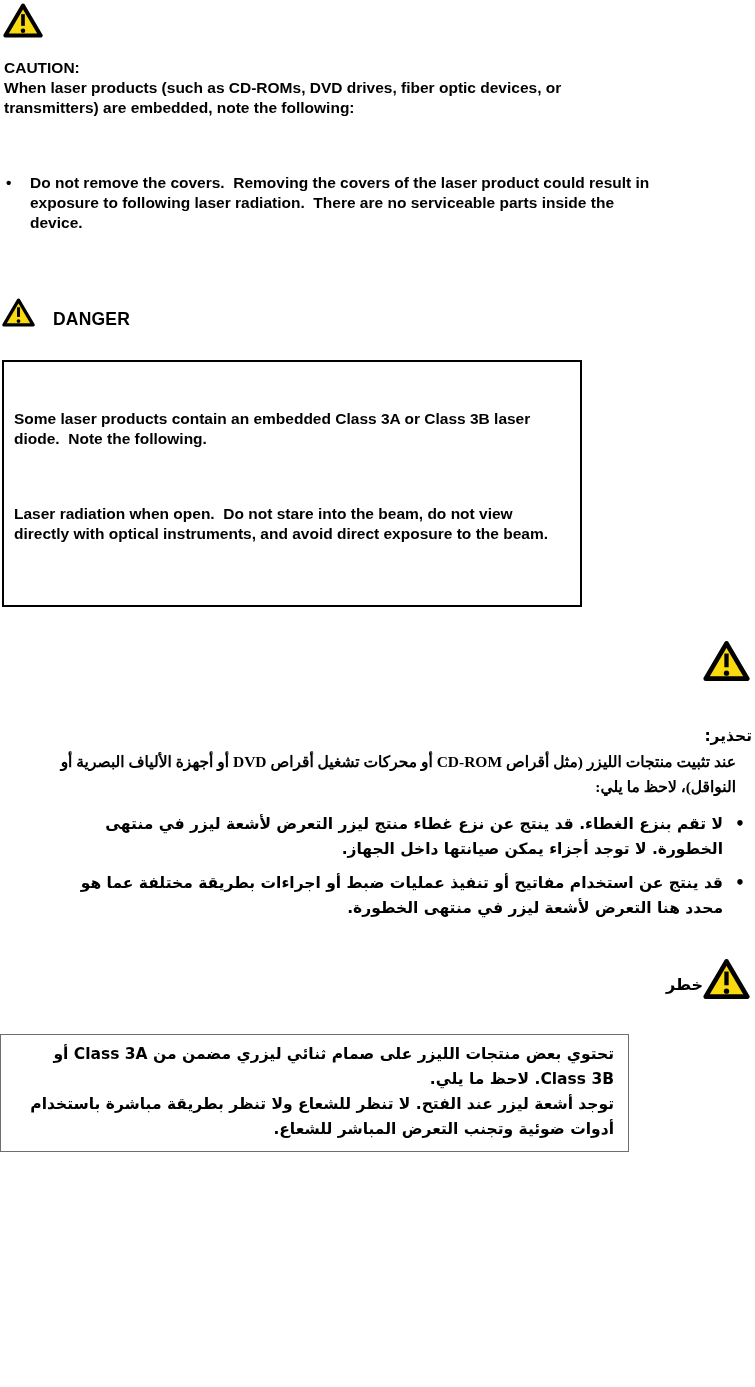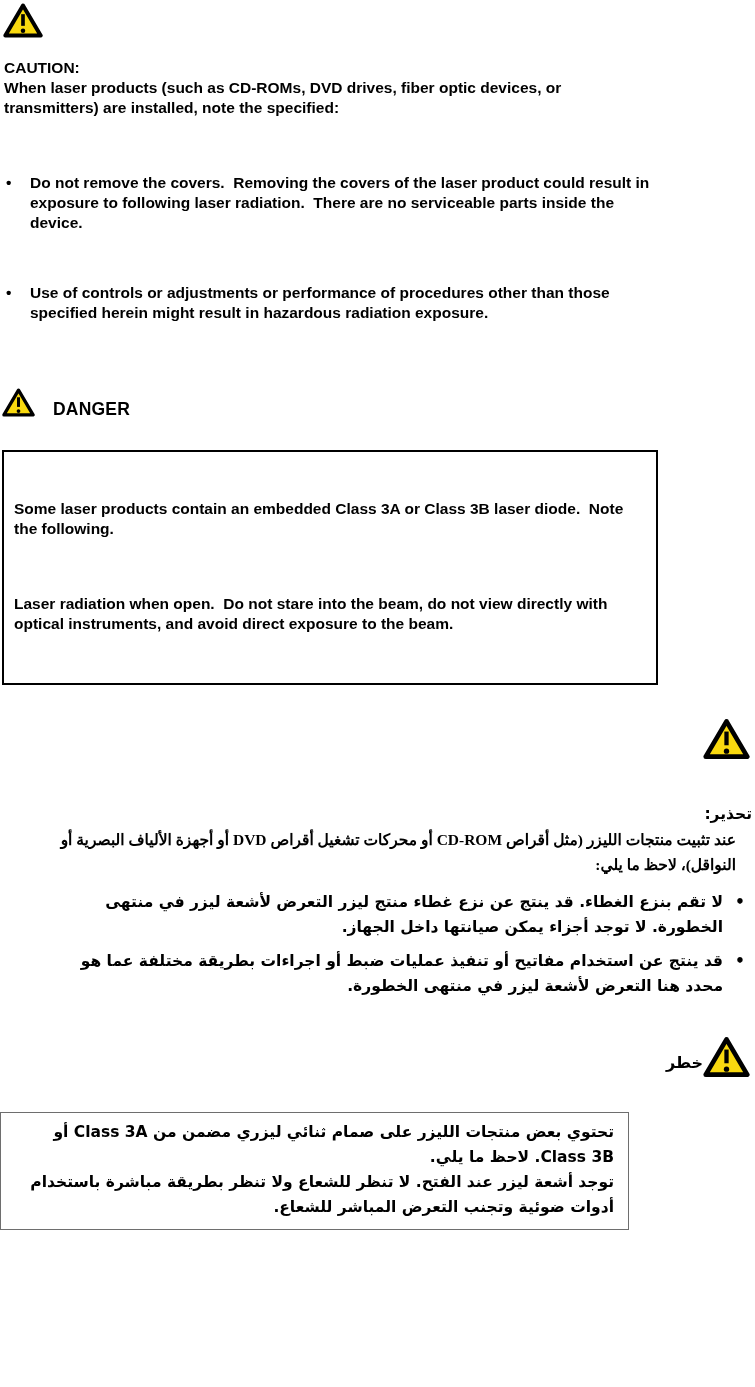--- a/index.html
+++ b/index.html
@@ -27,23 +27,23 @@
 
   ul.en-list{margin:15px 0 0 0;padding:0 0 0 6px;list-style:none;width:652px;}
   ul.en-list li{position:relative;padding-left:24px;margin-bottom:10px;}
   ul.en-list li::before{content:"\2022";position:absolute;left:0;top:0;}
 
   .danger-row{display:flex;align-items:flex-end;margin:14px 0 0 2px;gap:18px;}
   .icon-danger{width:33px;height:31px;display:block;}
   .danger-label{font-size:17.5px;line-height:1;letter-spacing:0.2px;}
 
   .box-en{
-    margin:32px 0 0 2px;width:656px;box-sizing:border-box;
+    margin:32px 0 0 2px;width:580px;box-sizing:border-box;
     border:2px solid var(--box-border-en);
-    padding:7px 12px 9px 10px;
+    padding:7px 12px 21px 10px;
   }
   .box-en p{margin:0;}
   .box-en p + p{margin-top:15px;}
 
   .ar{
     direction:rtl;text-align:right;
     font-family:"DejaVu Sans",sans-serif;
     font-size:15.5px;line-height:25px;font-weight:bold;
   }
   .icon-ar{display:block;width:47px;height:44px;margin:32px 5px 0 auto;}
@@ -69,25 +69,24 @@
 
 <div>
 
   <svg class="icon-top" viewBox="0 0 60 54" aria-hidden="true">
     <path class="tri-body" d="M30 4.5 L56.5 49.5 L3.5 49.5 Z"></path>
     <path class="tri-bar" d="M30 17.5 L30 35"></path>
     <circle class="tri-dot" cx="30" cy="42.5" r="3.4"></circle>
   </svg>
 
   <div class="en caution-h">CAUTION:</div>
-  <div class="en caution-intro">When laser products (such as CD-ROMs, DVD drives, fiber optic devices, or transmitters) are installed, note the specified:</div>
+  <div class="en caution-intro">When laser products (such as CD-ROMs, DVD drives, fiber optic devices, or transmitters) are embedded, note the following:</div>
 
   <ul class="en en-list">
     <li>Do not remove the covers.  Removing the covers of the laser product could result in exposure to following laser radiation.  There are no serviceable parts inside the device.</li>
-    <li>Use of controls or adjustments or performance of procedures other than those specified herein might result in hazardous radiation exposure.</li>
   </ul>
 
   <div class="danger-row">
     <svg class="icon-danger" viewBox="0 0 60 54" aria-hidden="true">
       <path class="tri-body" d="M30 4.5 L56.5 49.5 L3.5 49.5 Z"></path>
       <path class="tri-bar" d="M30 17.5 L30 35"></path>
       <circle class="tri-dot" cx="30" cy="42.5" r="3.4"></circle>
     </svg>
     <span class="en danger-label">DANGER</span>
   </div>

